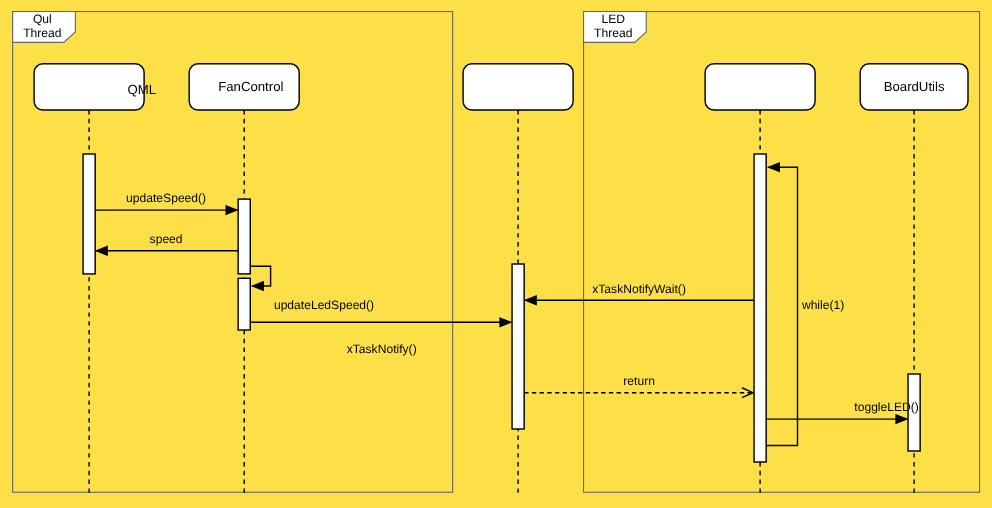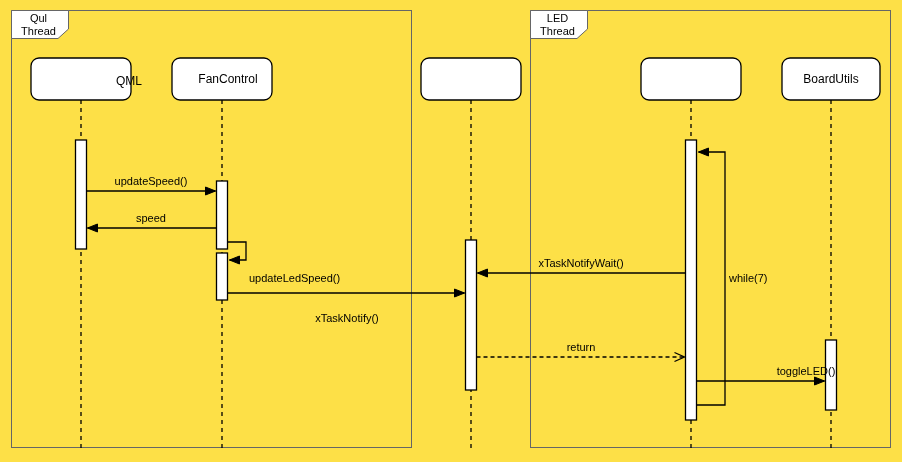--- a/index.html
+++ b/index.html
@@ -120,16 +120,16 @@
   <div class="label head-label" style="left:782px; top:58px; width:98px; height:42px;">
     <span>BoardUtils</span>
   </div>
 
   <div class="label msg-label" style="left:86px; top:175px; width:130px;">updateSpeed()</div>
   <div class="label msg-label" style="left:86px; top:212px; width:130px;">speed</div>
   <div class="label msg-label" style="left:249px; top:244px;margin-top:28px;">updateLedSpeed()</div>
   <div class="label msg-label" style="left:281px; top:277px; width:132px;margin-top:35px;">xTaskNotify()</div>
   <div class="label msg-label" style="left:516px; top:257px; width:130px;">xTaskNotifyWait()</div>
   <div class="label msg-label" style="left:516px; top:341px; width:130px;text-align:center;">return</div>
-  <div class="label msg-label" style="left:729px; top:272px;">while(7)</div>
+  <div class="label msg-label" style="left:729px; top:272px;">while(1)</div>
   <div class="label msg-label" style="left:696px; top:365px; width:130px;padding-left:45px;">toggleLED()</div>
 
 </div>
 
 </body></html>

